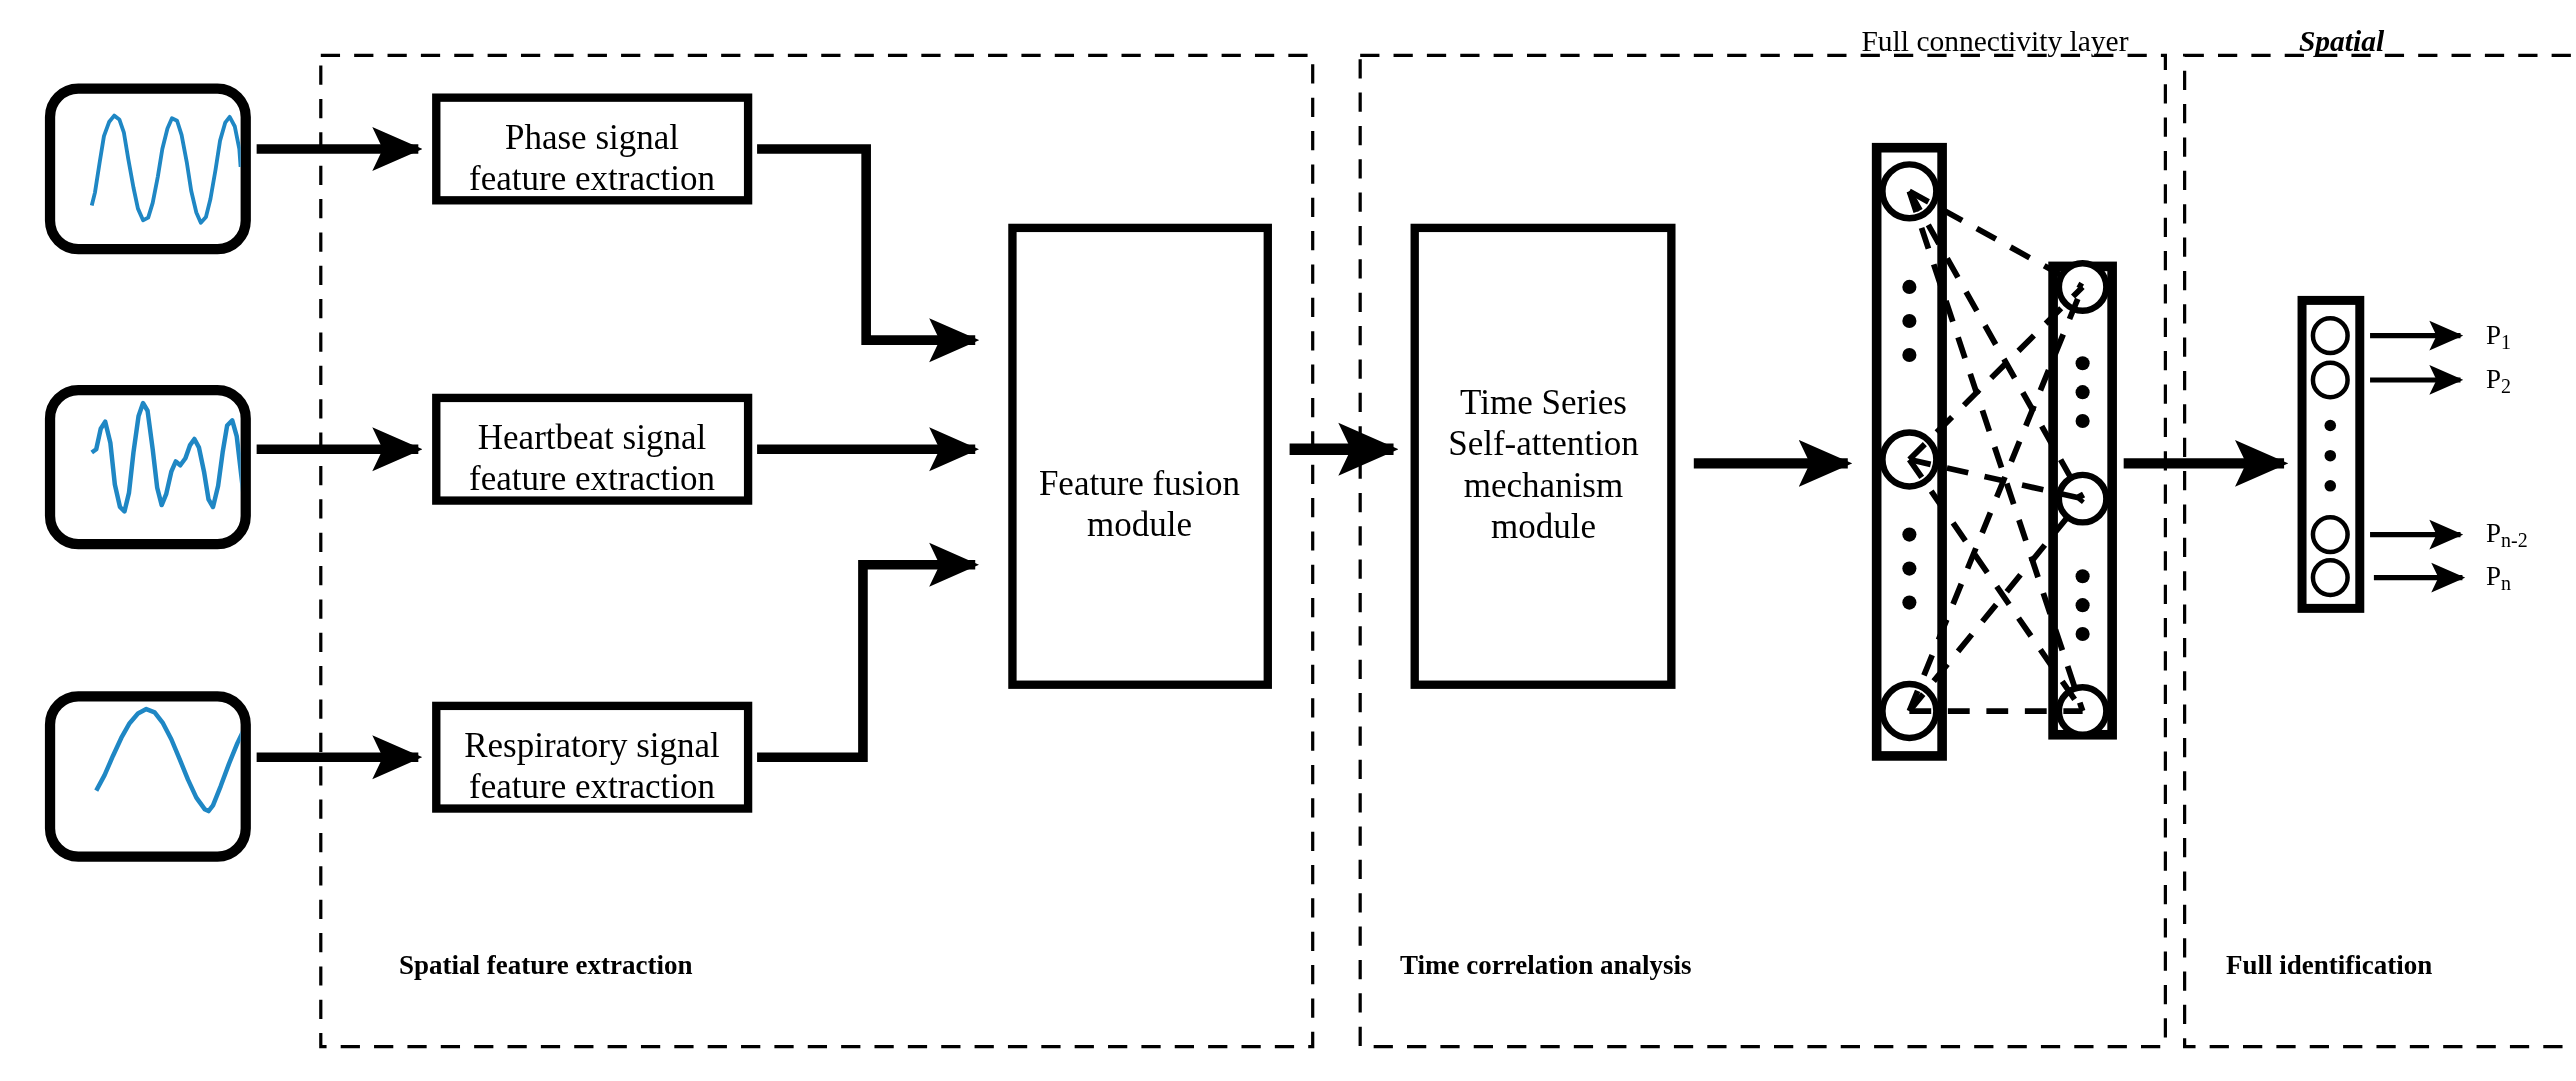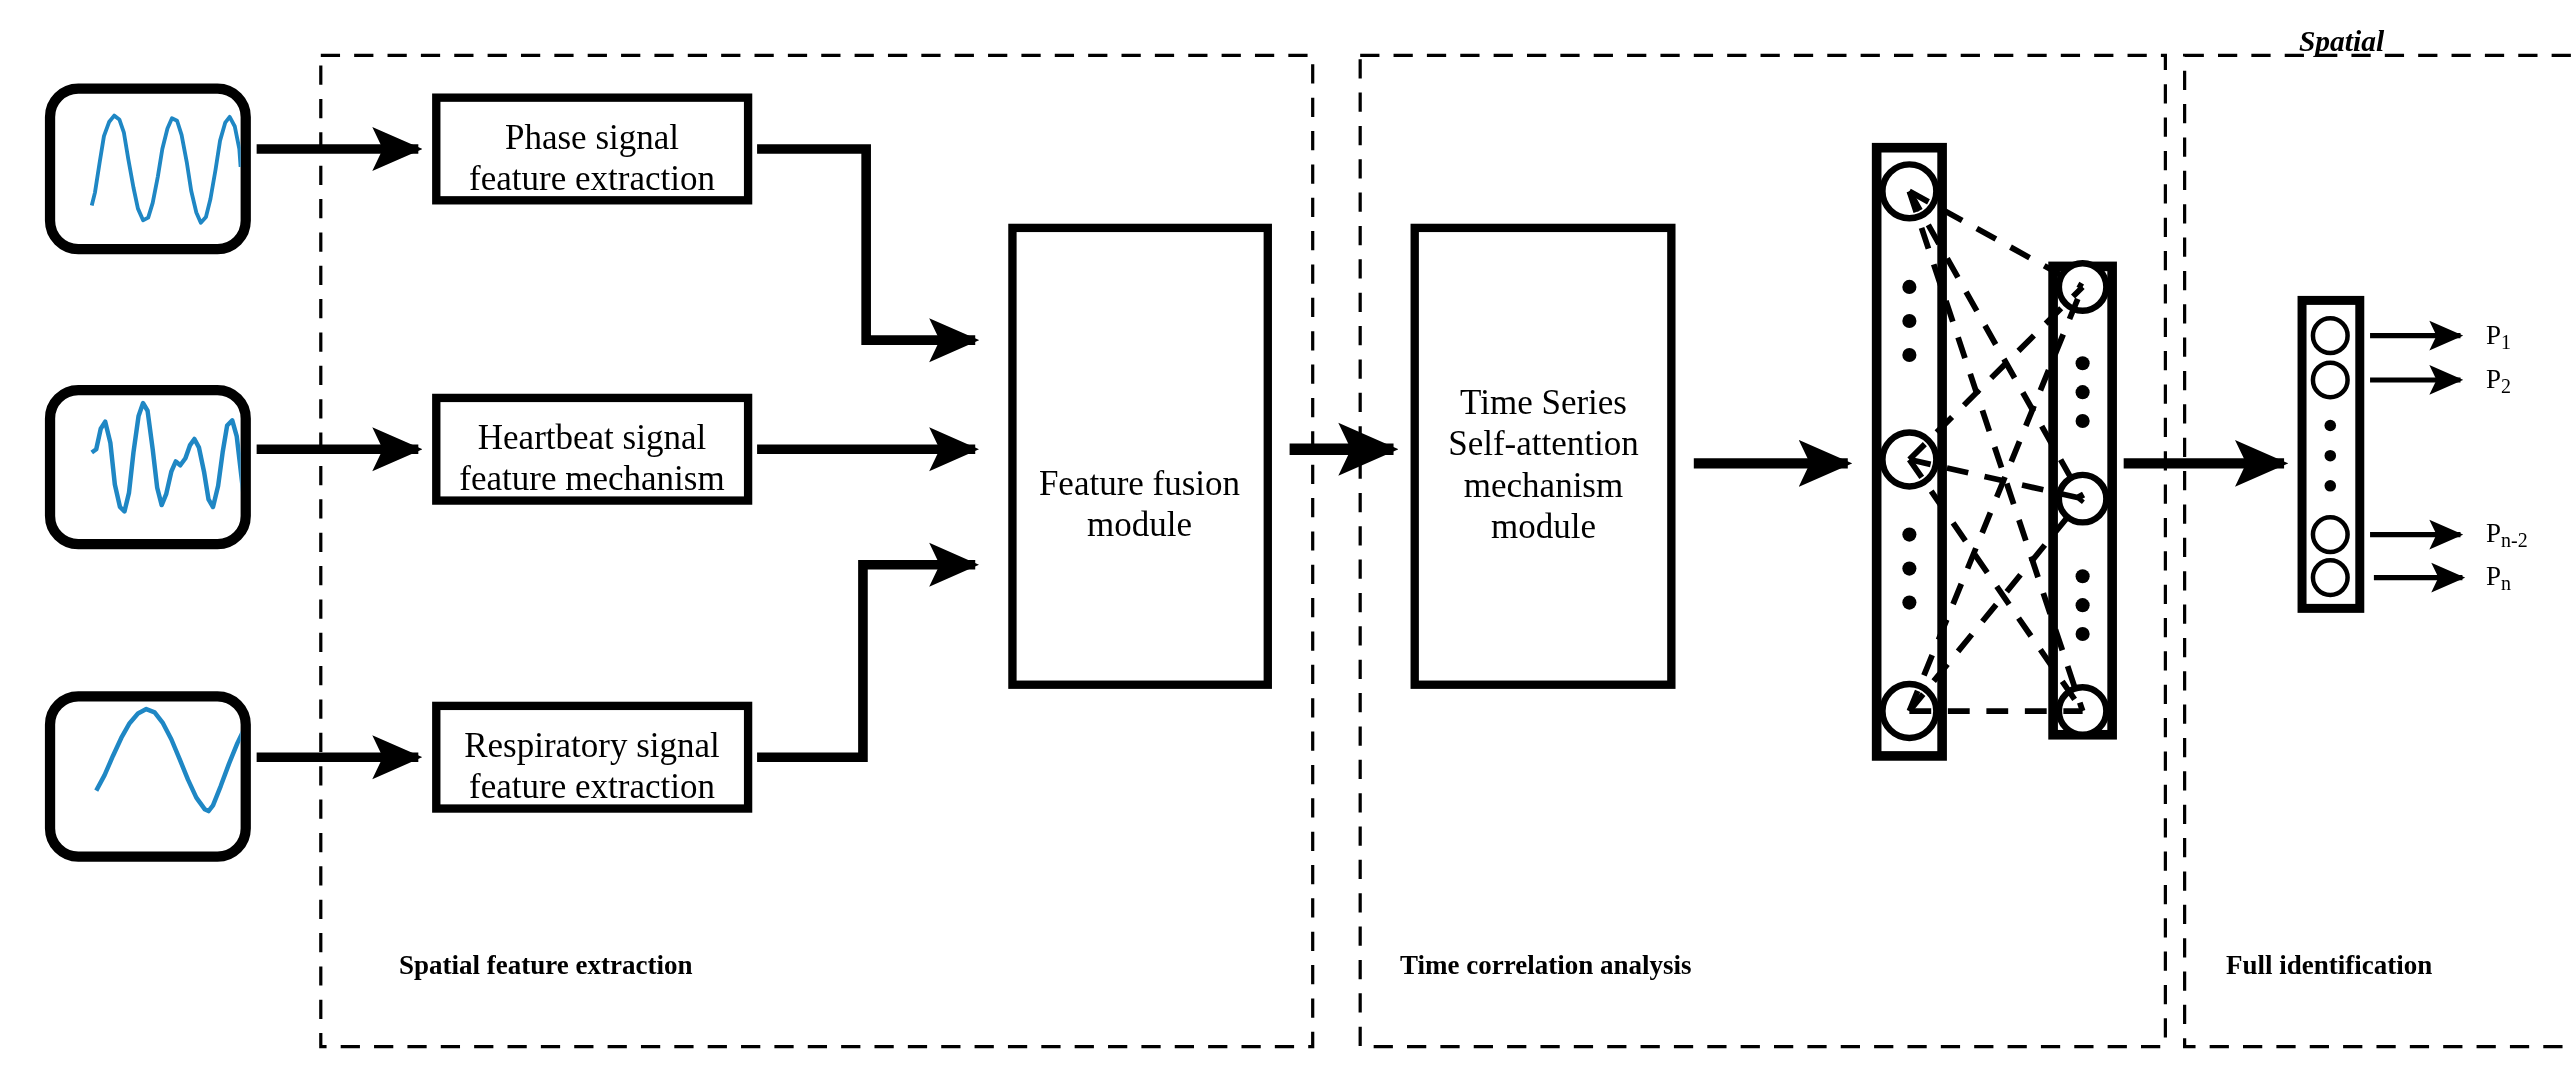--- a/index.html
+++ b/index.html
@@ -223,33 +223,34 @@
       <line x1="3694" y1="592" x2="3835" y2="592"></line>
       <line x1="3694" y1="833" x2="3835" y2="833"></line>
       <line x1="3700" y1="900" x2="3838" y2="900"></line>
     </g>
   </svg>
 
   <div class="txt box-label" style="left:436px; top:117px; width:312px;">Phase signal
 feature extraction</div>
 
   <div class="txt box-label" style="left:436px; top:417px; width:312px;">Heartbeat signal
-feature mechanism</div>
+feature extraction</div>
 
   <div class="txt box-label" style="left:436px; top:725px; width:312px;">Respiratory signal
 feature extraction</div>
 
   <div class="txt box-label" style="left:1012px; top:420px; width:255px;margin-top:43px;">Feature fusion
 module</div>
 
   <div class="txt box-label" style="left:1415px; top:382px; width:257px;">Time Series
 Self-attention
 mechanism
 module</div>
 
+  <div class="txt layer-title" style="left:1796px; top:24.4px; width:398px;">Full connectivity layer</div>
 
   <div class="txt softmax-title" style="left:2207px; top:24.4px; width:269px;">Spatial</div>
 
   <div class="txt p-label" style="left:2486px; top:320px;">
     <span>P</span><sub>1</sub>
   </div>
   <div class="txt p-label" style="left:2486px; top:364px;text-align:center;">
     <span>P</span><sub>2</sub>
   </div>
   <div class="txt p-label" style="left:2486px; top:518px;">

